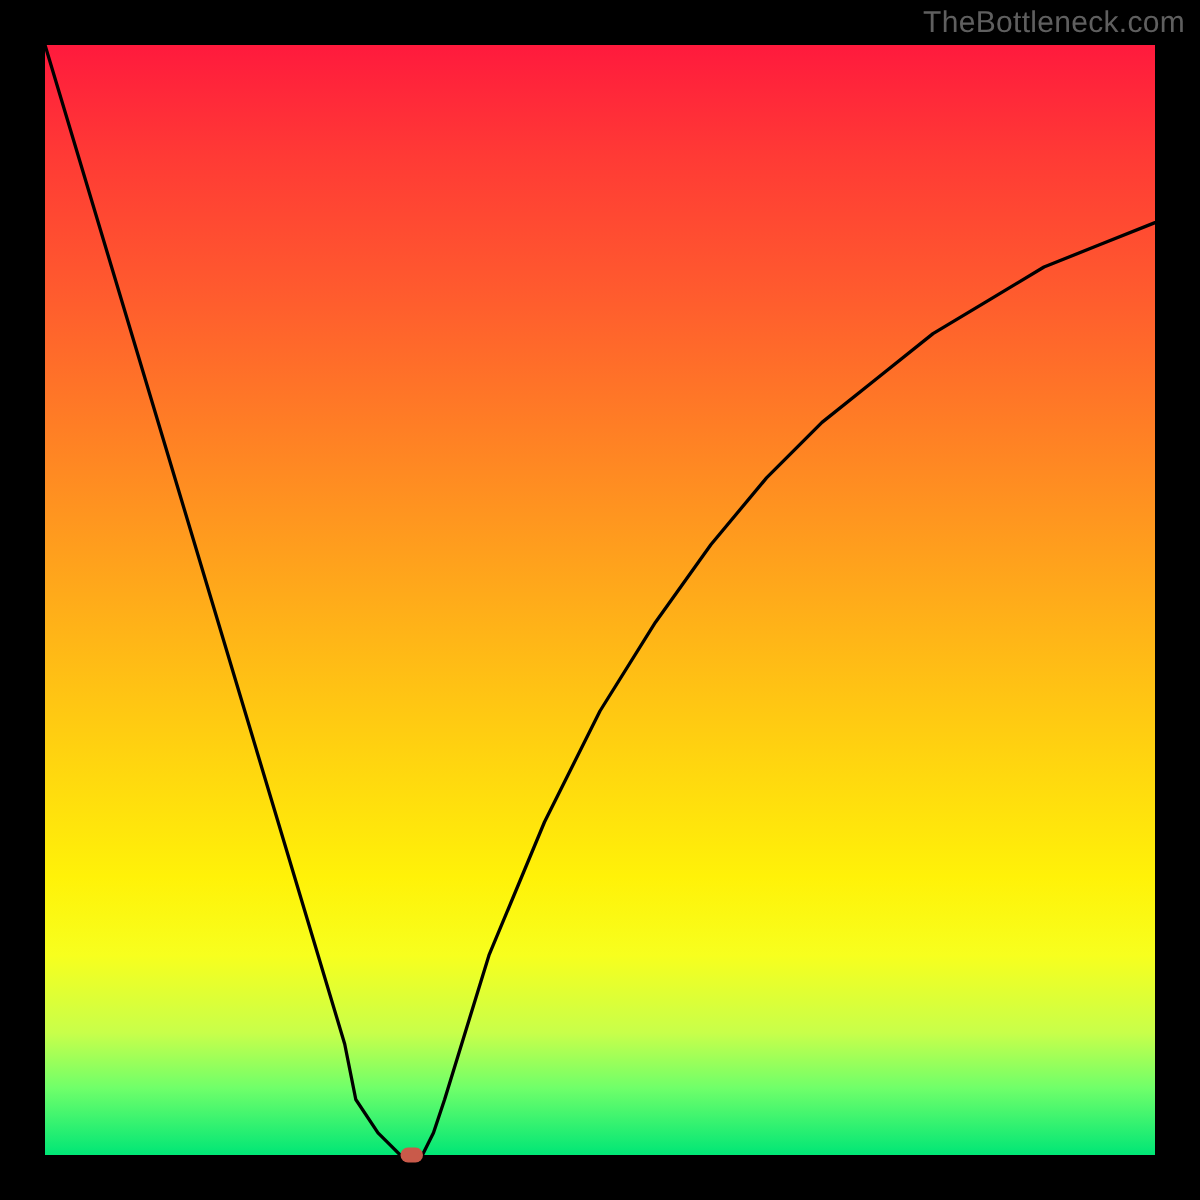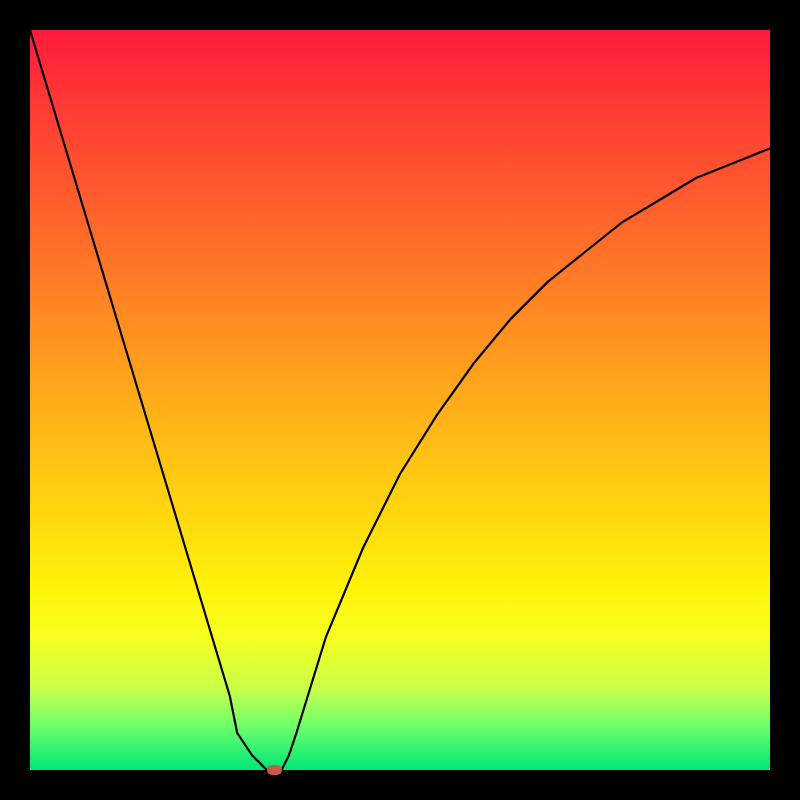--- a/index.html
+++ b/index.html
@@ -62,19 +62,20 @@
     width: 15px;
     height: 10px;
     border-radius: 5px;
     background: #c95a4a;
   }
 </style>
 </head>
 <body>
 
 <div class="frame">
+  <div class="watermark">TheBottleneck.com</div>
   <div class="plot-area">
     <svg class="curve" viewBox="0 0 740 740" preserveAspectRatio="none">
       <path id="curve-path" d="M0.0 0.0 L22.2 74.0 L44.4 148.0 L66.6 222.0 L88.8 296.0 L111.0 370.0 L133.2 444.0 L155.4 518.0 L177.6 592.0 L199.8 666.0 L207.2 703.0 L222.0 725.2 L229.4 732.6 L236.8 740.0 L244.2 740.0 L251.6 740.0 L259.0 725.2 L266.4 703.0 L296.0 606.8 L333.0 518.0 L370.0 444.0 L407.0 384.8 L444.0 333.0 L481.0 288.6 L518.0 251.6 L555.0 222.0 L592.0 192.4 L629.0 170.2 L666.0 148.0 L703.0 133.2 L740.0 118.4" fill="none" stroke="#000" stroke-width="2.2" stroke-linejoin="round" stroke-linecap="round"></path>
     </svg>
     <div id="marker-dot" class="dot" style="left: 236.7px; top: 735px;"></div>
   </div>
 </div>
 
 </body></html>

